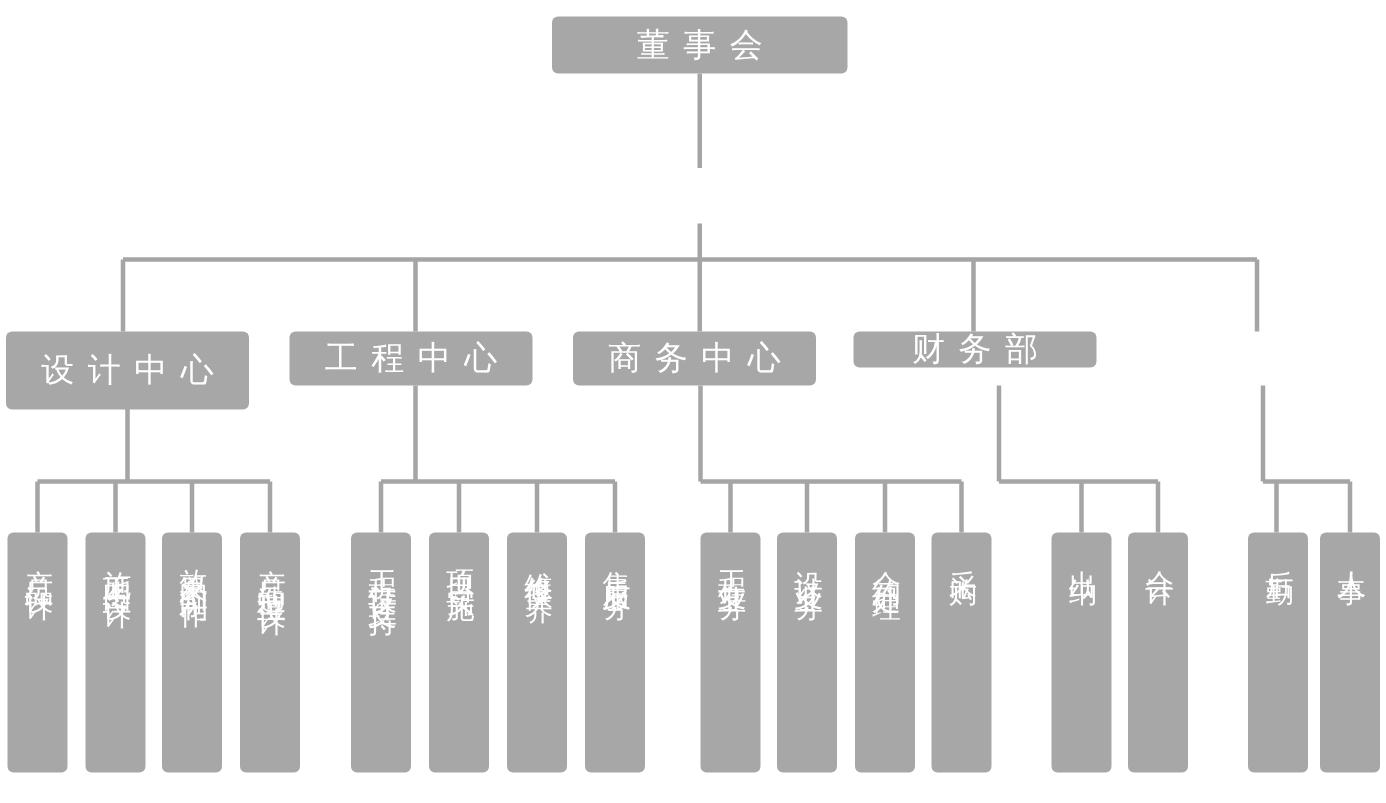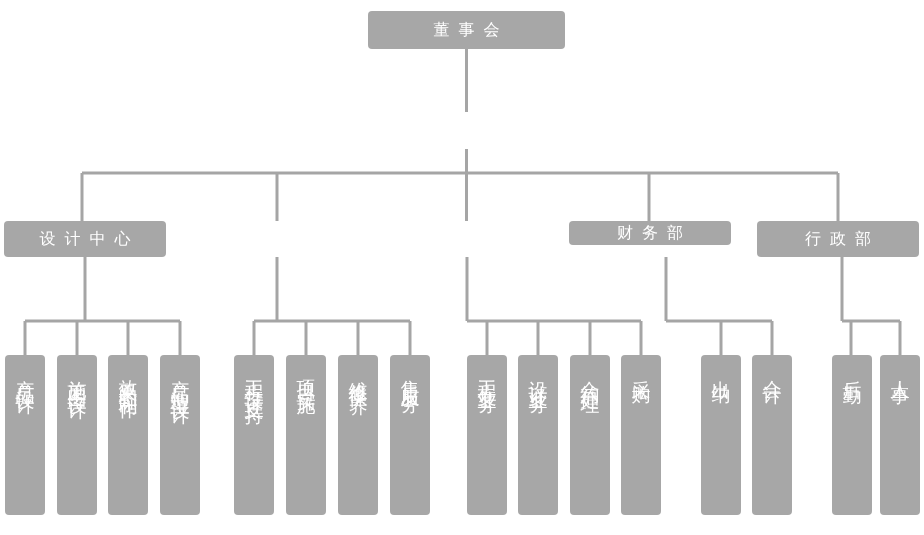--- a/index.html
+++ b/index.html
@@ -31,21 +31,21 @@
     position: absolute;
     background: var(--node-fill);
     color: var(--node-text);
     border-radius: 4px;
     box-sizing: border-box;
     display: flex;
     align-items: center;
     justify-content: center;
   }
   .box-h {
-    font-size: 16px;
+    font-size: 22px;
     letter-spacing: 9px;
     padding-left: 9px;
     white-space: nowrap;
   }
   .box-v {
     writing-mode: vertical-lr;
     text-orientation: upright;
     font-size: 19px;
     letter-spacing: 5px;
     justify-content: flex-start;
@@ -97,23 +97,24 @@
       M842 257 L842 321
       M842 321 L900 321
       M851 321 L851 355
       M900 321 L900 355
     "></path>
   </svg>
 
   <div class="box box-h" style="left:368px; top:11px; width:197px; height:38px">董事会</div>
 
 
-  <div class="box box-h" style="left:4px; top:221px; width:162px; height:36px">设计中心</div>
+  <div class="box box-h" style="left:4px; top:221px; width:162px; height:52px">设计中心</div>
+  <div class="box box-h" style="left:193px; top:221px; width:162px; height:36px">工程中心</div>
+  <div class="box box-h" style="left:382px; top:221px; width:162px; height:36px">商务中心</div>
   <div class="box box-h" style="left:569px; top:221px; width:162px; height:24px">财务部</div>
-  <div class="box box-h" style="left:757px; top:221px; width:162px; height:36px">行政部</div>
 
   <div class="box box-v" style="left:5px; top:355px; width:40px; height:160px">产品设计</div>
   <div class="box box-v" style="left:57px; top:355px; width:40px; height:160px">施工图设计</div>
   <div class="box box-v" style="left:108px; top:355px; width:40px; height:160px">效果图制作</div>
   <div class="box box-v" style="left:160px; top:355px; width:40px; height:160px">产品造型设计</div>
 
   <div class="box box-v" style="left:234px; top:355px; width:40px; height:160px">工程设计支持</div>
   <div class="box box-v" style="left:286px; top:355px; width:40px; height:160px">项目实施</div>
   <div class="box box-v" style="left:338px; top:355px; width:40px; height:160px">维修保养</div>
   <div class="box box-v" style="left:390px; top:355px; width:40px; height:160px">售后服务</div>

